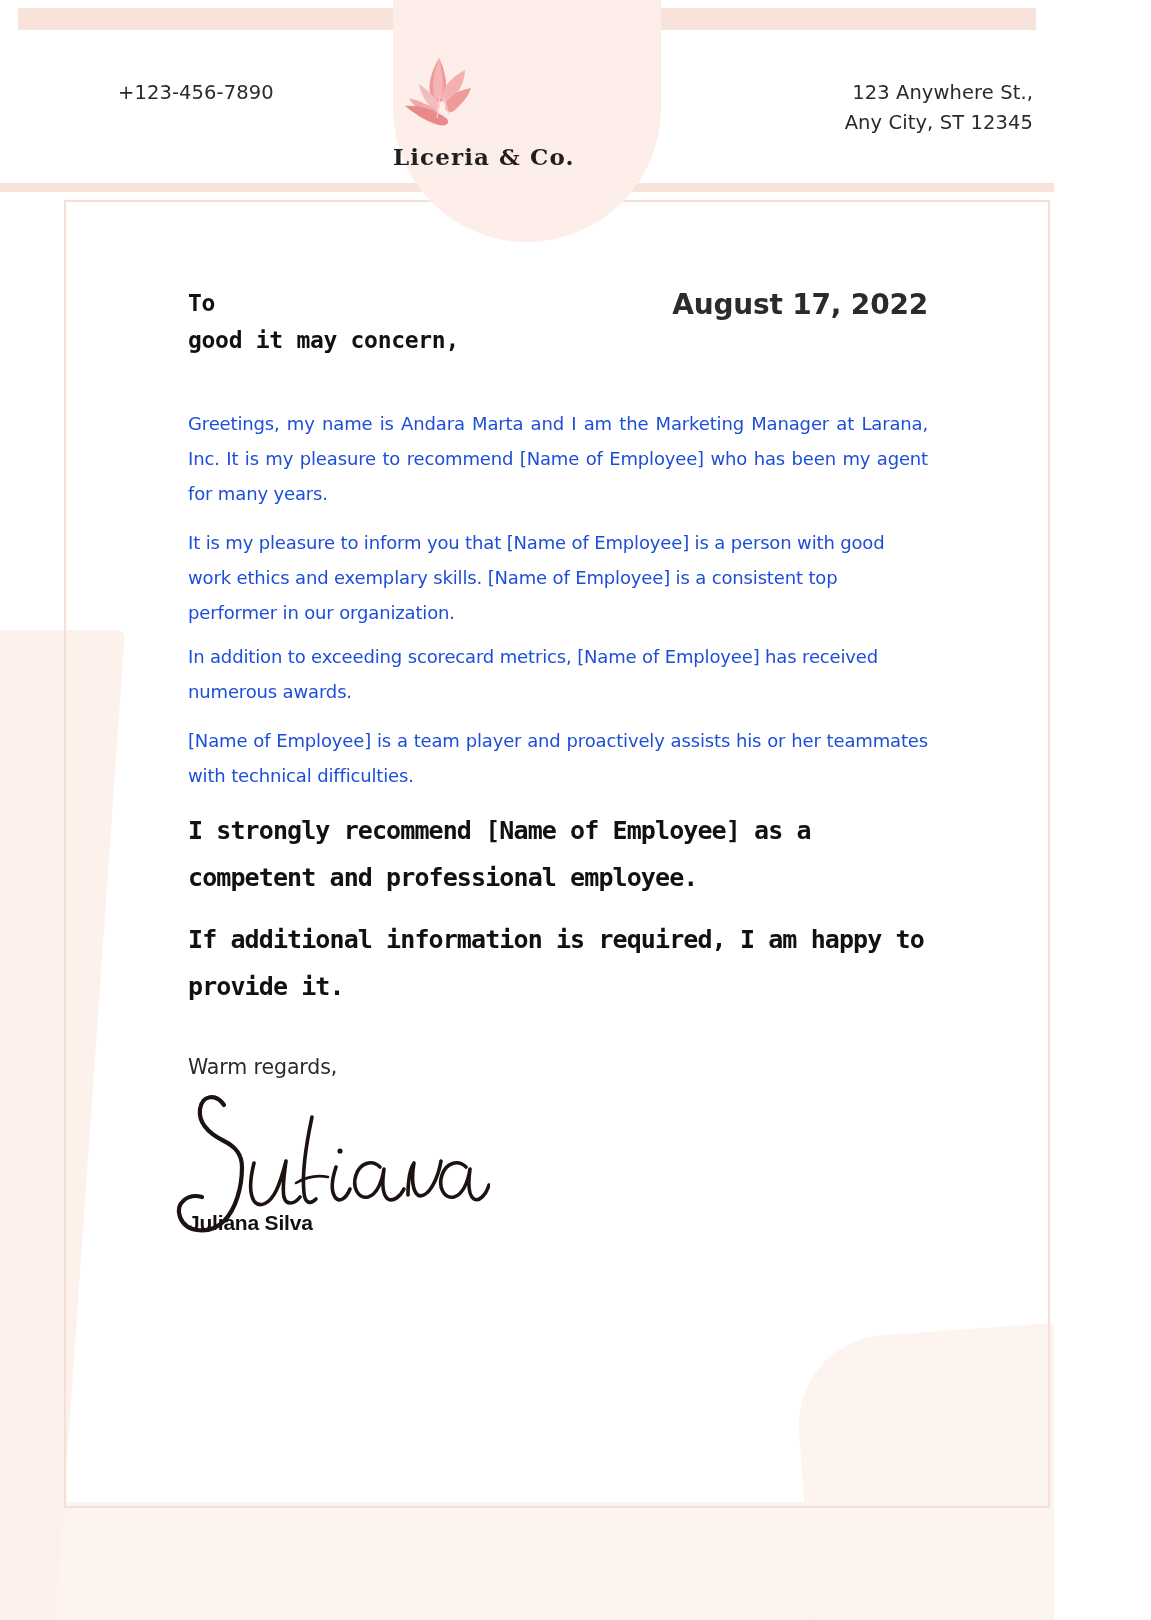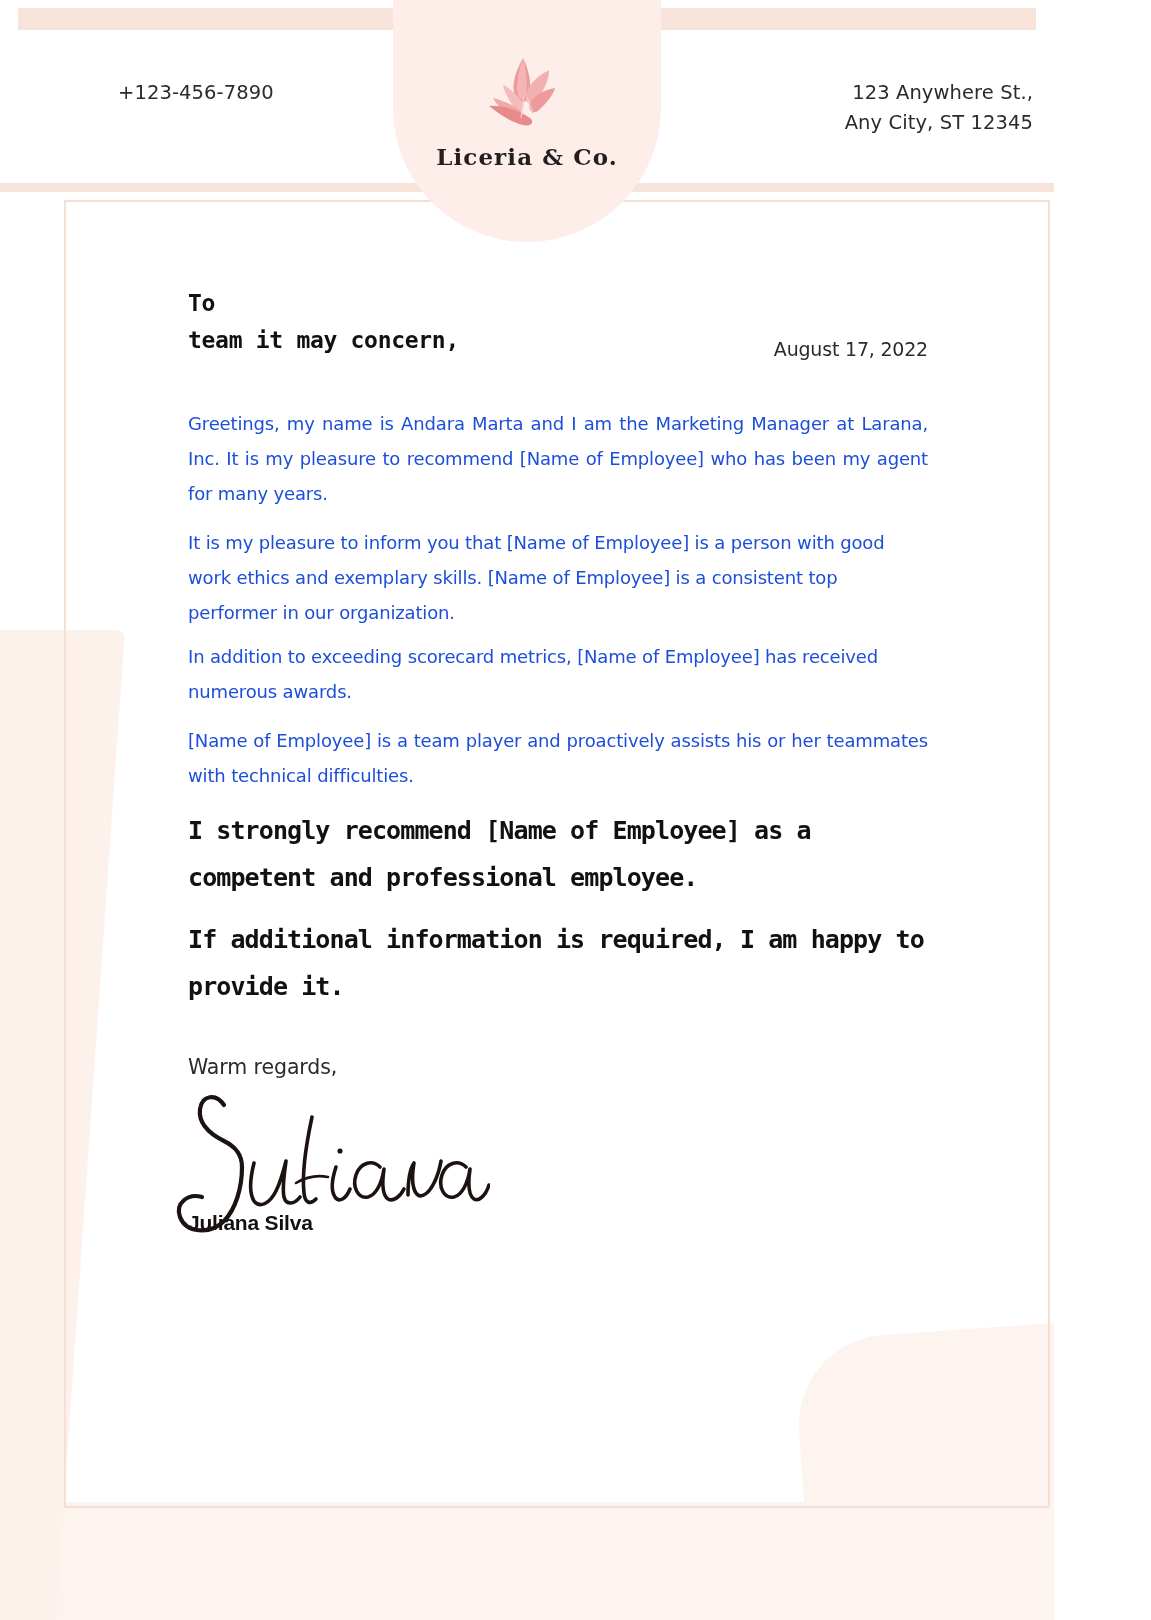--- a/index.html
+++ b/index.html
@@ -111,21 +111,21 @@
     left:50%;
     transform:translateX(-50%);
     top:0;
     width:268px;
     height:242px;
     background:#fdeeea;
     border-radius:0 0 134px 134px;
     z-index:3;
     display:flex;
     flex-direction:column;
-    align-items:center;
+    align-items:flex-start;
   }
   .badge-mark {
     margin-top:52px;
     width:100px;
     height:82px;
   }
   .badge-name {
     margin-top:9px;
     font-family:"DejaVu Serif", serif;
     font-weight:700;
@@ -151,36 +151,37 @@
     position:absolute;
     left:188px;
     top:285px;
     width:740px;
     z-index:5;
   }
 
   .salutation-row {
     display:flex;
     justify-content:space-between;
-    align-items:flex-end;
+    align-items:flex-start;
   }
   .salutation {
     font-family:"DejaVu Sans Mono", monospace;
     font-weight:700;
     font-size:23px;
     line-height:1.63;
     color:#111;
     letter-spacing:-0.3px;
   }
   .date {
     font-family:"DejaVu Sans", sans-serif;
-    font-size:19px;
+    font-size:28px;
     color:#2b2b2b;
     padding-top:3px;
     letter-spacing:-0.2px;
+    font-weight:bold;
   }
 
   .body { margin-top:46px; }
 
   .para {
     font-family:"DejaVu Sans", sans-serif;
     font-size:18px;
     line-height:1.95;
     color:#1d4ed8;
     letter-spacing:-0.15px;
@@ -261,21 +262,21 @@
     <div class="badge-name">Liceria &amp; Co.</div>
   </div>
 
   <div class="frame"></div>
 
   <div class="letter">
 
     <div class="salutation-row">
       <div class="salutation">
         <div>To</div>
-        <div>team it may concern,</div>
+        <div>good it may concern,</div>
       </div>
       <div class="date">August 17, 2022</div>
     </div>
 
     <div class="body">
       <p class="para justified">Greetings, my name is Andara Marta and I am the Marketing Manager at Larana, Inc. It is my pleasure to recommend [Name of Employee] who has been my agent for many years.</p>
       <p class="para">It is my pleasure to inform you that [Name of Employee] is a person with good work ethics and exemplary skills. [Name of Employee] is a consistent top performer in our organization.</p>
       <p class="para tight">In addition to exceeding scorecard metrics, [Name of Employee] has received numerous awards.</p>
       <p class="para justified">[Name of Employee] is a team player and proactively assists his or her teammates with technical difficulties.</p>
       <p class="para strong">I strongly recommend [Name of Employee] as a competent and professional employee.</p>

